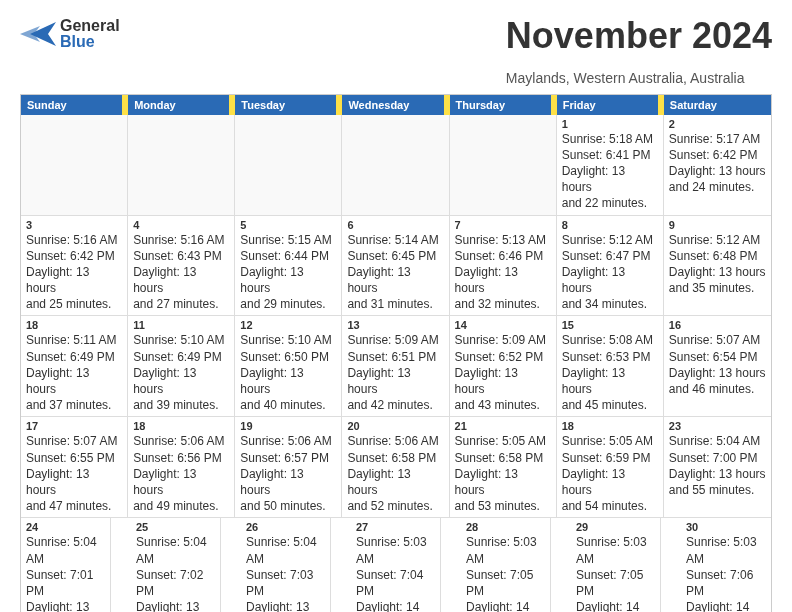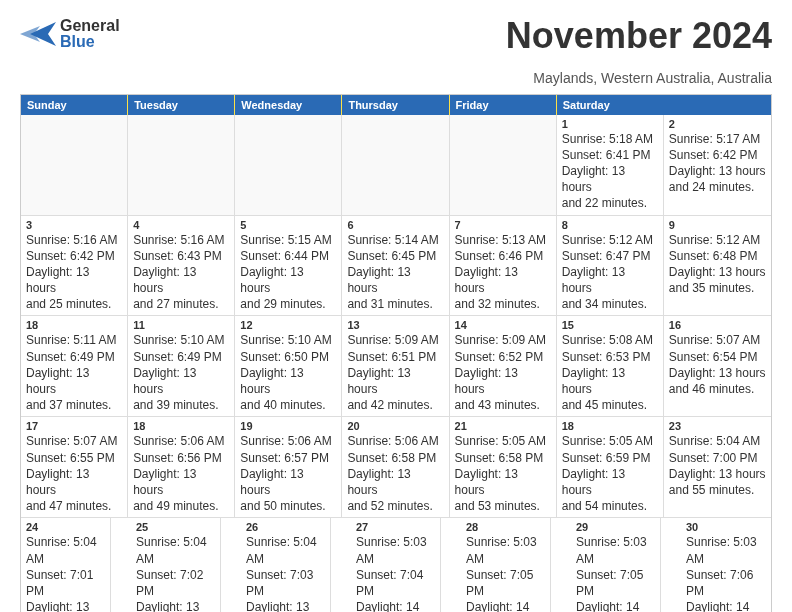--- a/index.html
+++ b/index.html
@@ -17,21 +17,20 @@
       display: flex;
       flex-direction: column;
     }
     .header {
       display: flex;
       align-items: flex-start;
       justify-content: space-between;
       margin-bottom: 8px;
     }
     .title-block {
-      text-align: right;
     }
     .month-title {
       font-size: 36px;
       font-weight: bold;
       color: #333;
       line-height: 1.1;
     }
     .location {
       font-size: 14px;
       color: #555;
@@ -47,21 +46,21 @@
       display: grid;
       grid-template-columns: repeat(7, 1fr);
       background: #2a6ab5;
     }
     .cal-header-cell {
       color: #fff;
       font-size: 11px;
       font-weight: bold;
       padding: 4px 6px;
       text-align: left;
-      border-right: 1px solid #fde047;
+      border-right: 6px solid #fde047;
     }
     .cal-header-cell:last-child { border-right: none; }
     .cal-body {
       flex: 1;
       display: flex;
       flex-direction: column;
     }
     .cal-row {
       display: grid;
       grid-template-columns: repeat(7, 1fr);
@@ -131,20 +130,21 @@
     </div>
     <div class="title-block">
       <div class="month-title">November 2024</div>
       <div class="location">Maylands, Western Australia, Australia</div>
     </div>
   </div>
 
   <div class="calendar">
     <div class="cal-header">
       <div class="cal-header-cell">Sunday</div>
+      <div class="cal-header-cell">Monday</div>
       <div class="cal-header-cell">Tuesday</div>
       <div class="cal-header-cell">Wednesday</div>
       <div class="cal-header-cell">Thursday</div>
       <div class="cal-header-cell">Friday</div>
       <div class="cal-header-cell">Saturday</div>
     </div>
     <div class="cal-body" id="cal-body">
     <div class="cal-row">
           <div class="cal-cell empty"></div>
           <div class="cal-cell empty"></div>

